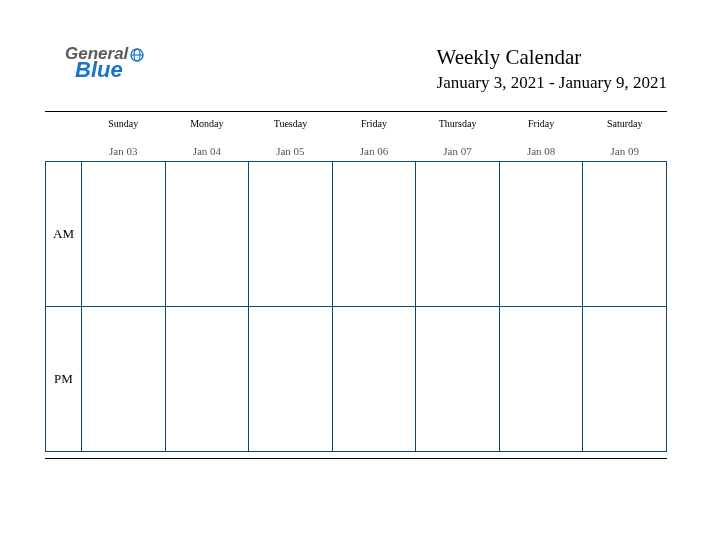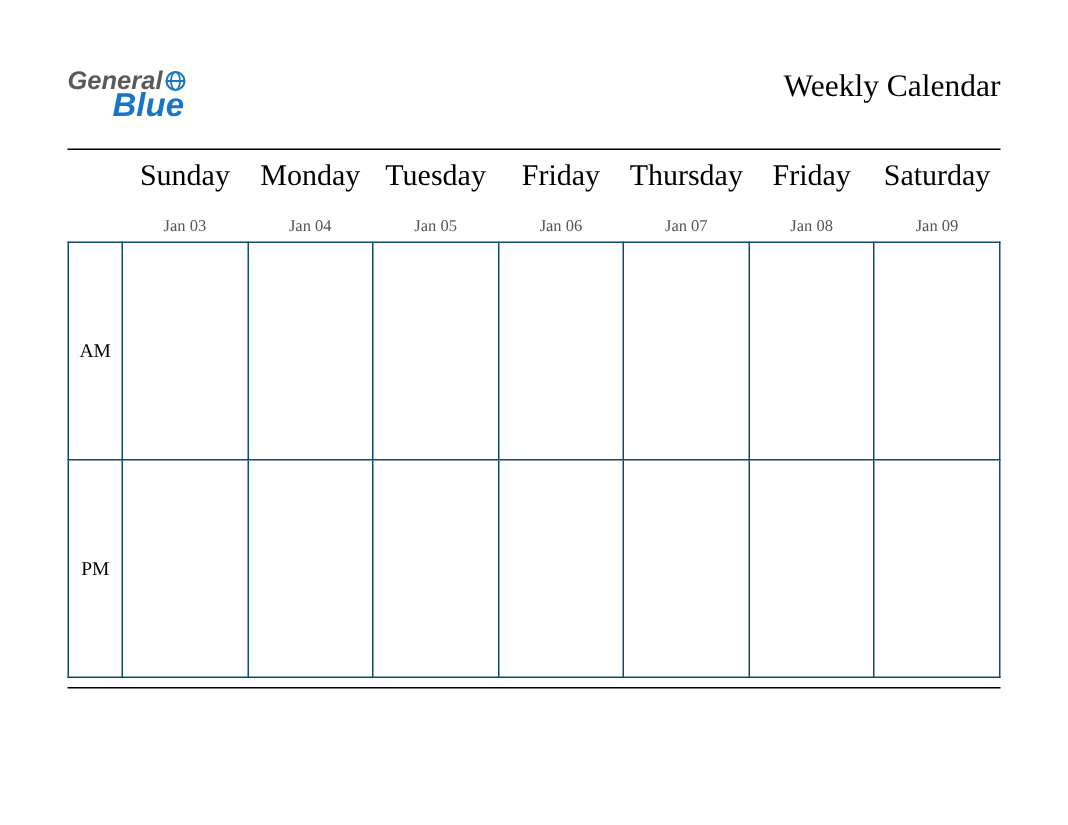--- a/index.html
+++ b/index.html
@@ -17,22 +17,23 @@
       align-items: flex-start;
       margin-bottom: 18px;
     }
     .logo {
       display: flex;
       flex-direction: column;
       line-height: 1;
     }
     .logo-top {
       display: flex;
-      align-items: flex-start;
+      align-items: flex-end;
       gap: 2px;
+      margin-left: 20px;
     }
     .logo-general {
       font-family: Arial, Helvetica, sans-serif;
       font-weight: bold;
       font-size: 17px;
       color: #5a5a5a;
       font-style: italic;
     }
     .logo-blue {
       font-family: Arial, Helvetica, sans-serif;
@@ -69,21 +70,21 @@
       width: 36px;
     }
     .col-day {
       width: calc((100% - 36px) / 7);
     }
     .day-header {
       text-align: center;
       padding-bottom: 2px;
     }
     .day-name {
-      font-size: 20px;
+      font-size: 10px;
       color: #000;
     }
     .day-date {
       font-size: 11px;
       color: #555;
       margin-top: 16px;
     }
     .header-row th {
       font-weight: normal;
       border: none;
@@ -114,20 +115,21 @@
       <svg width="14" height="14" style="margin-top:2px;">
         <circle cx="7" cy="7" r="6" fill="none" stroke="#1976c7" stroke-width="1.4"></circle>
         <ellipse cx="7" cy="7" rx="3" ry="6" fill="none" stroke="#1976c7" stroke-width="1.2"></ellipse>
         <line x1="1" y1="7" x2="13" y2="7" stroke="#1976c7" stroke-width="1.2"></line>
       </svg>
     </div>
     <span class="logo-blue">Blue</span>
   </div>
   <div class="title-block">
     <div class="title">Weekly Calendar</div>
+    <div class="date-range">January 3, 2021 - January 9, 2021</div>
   </div>
 </div>
 
 <hr class="divider-top">
 
 <table class="calendar">
   <colgroup>
     <col class="col-time">
     <col class="col-day">
       <col class="col-day">

